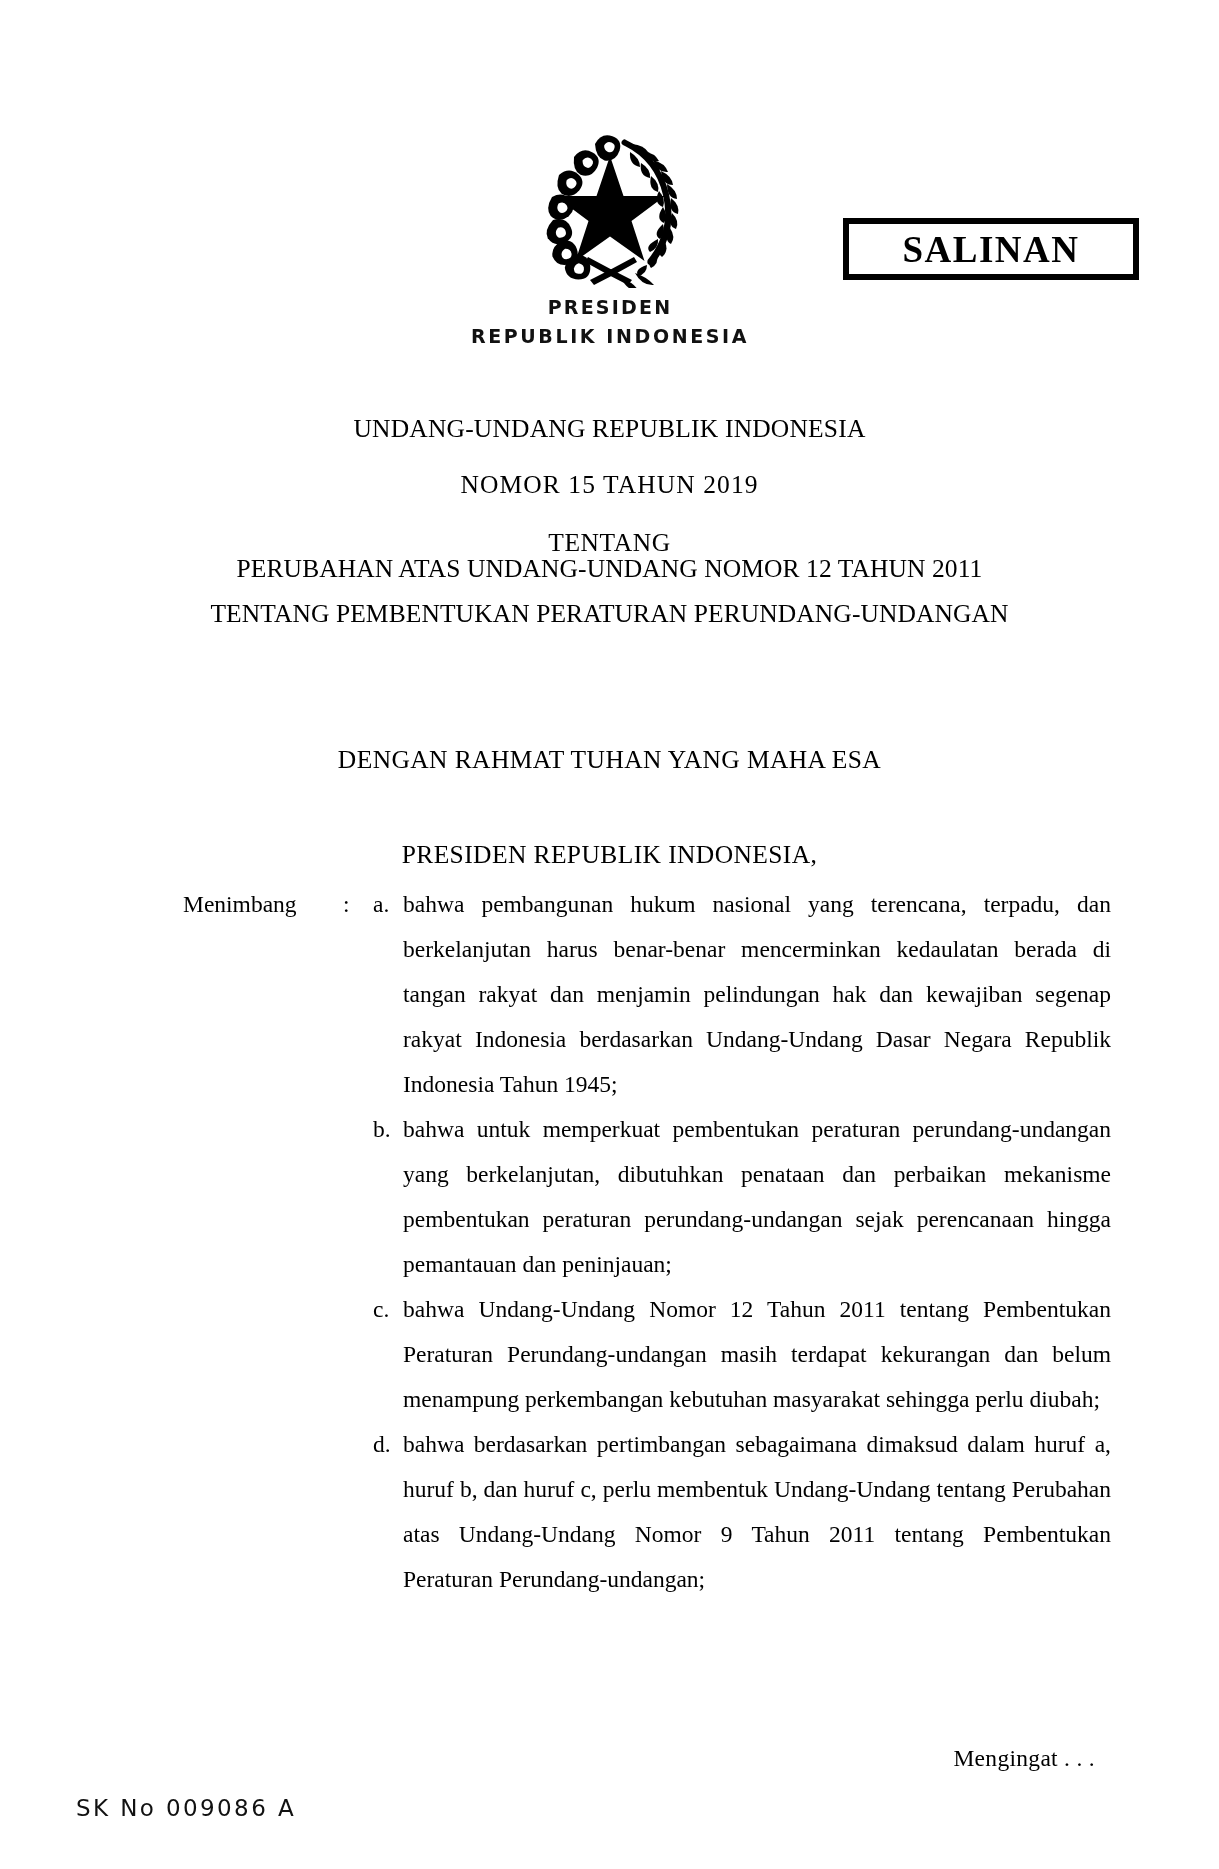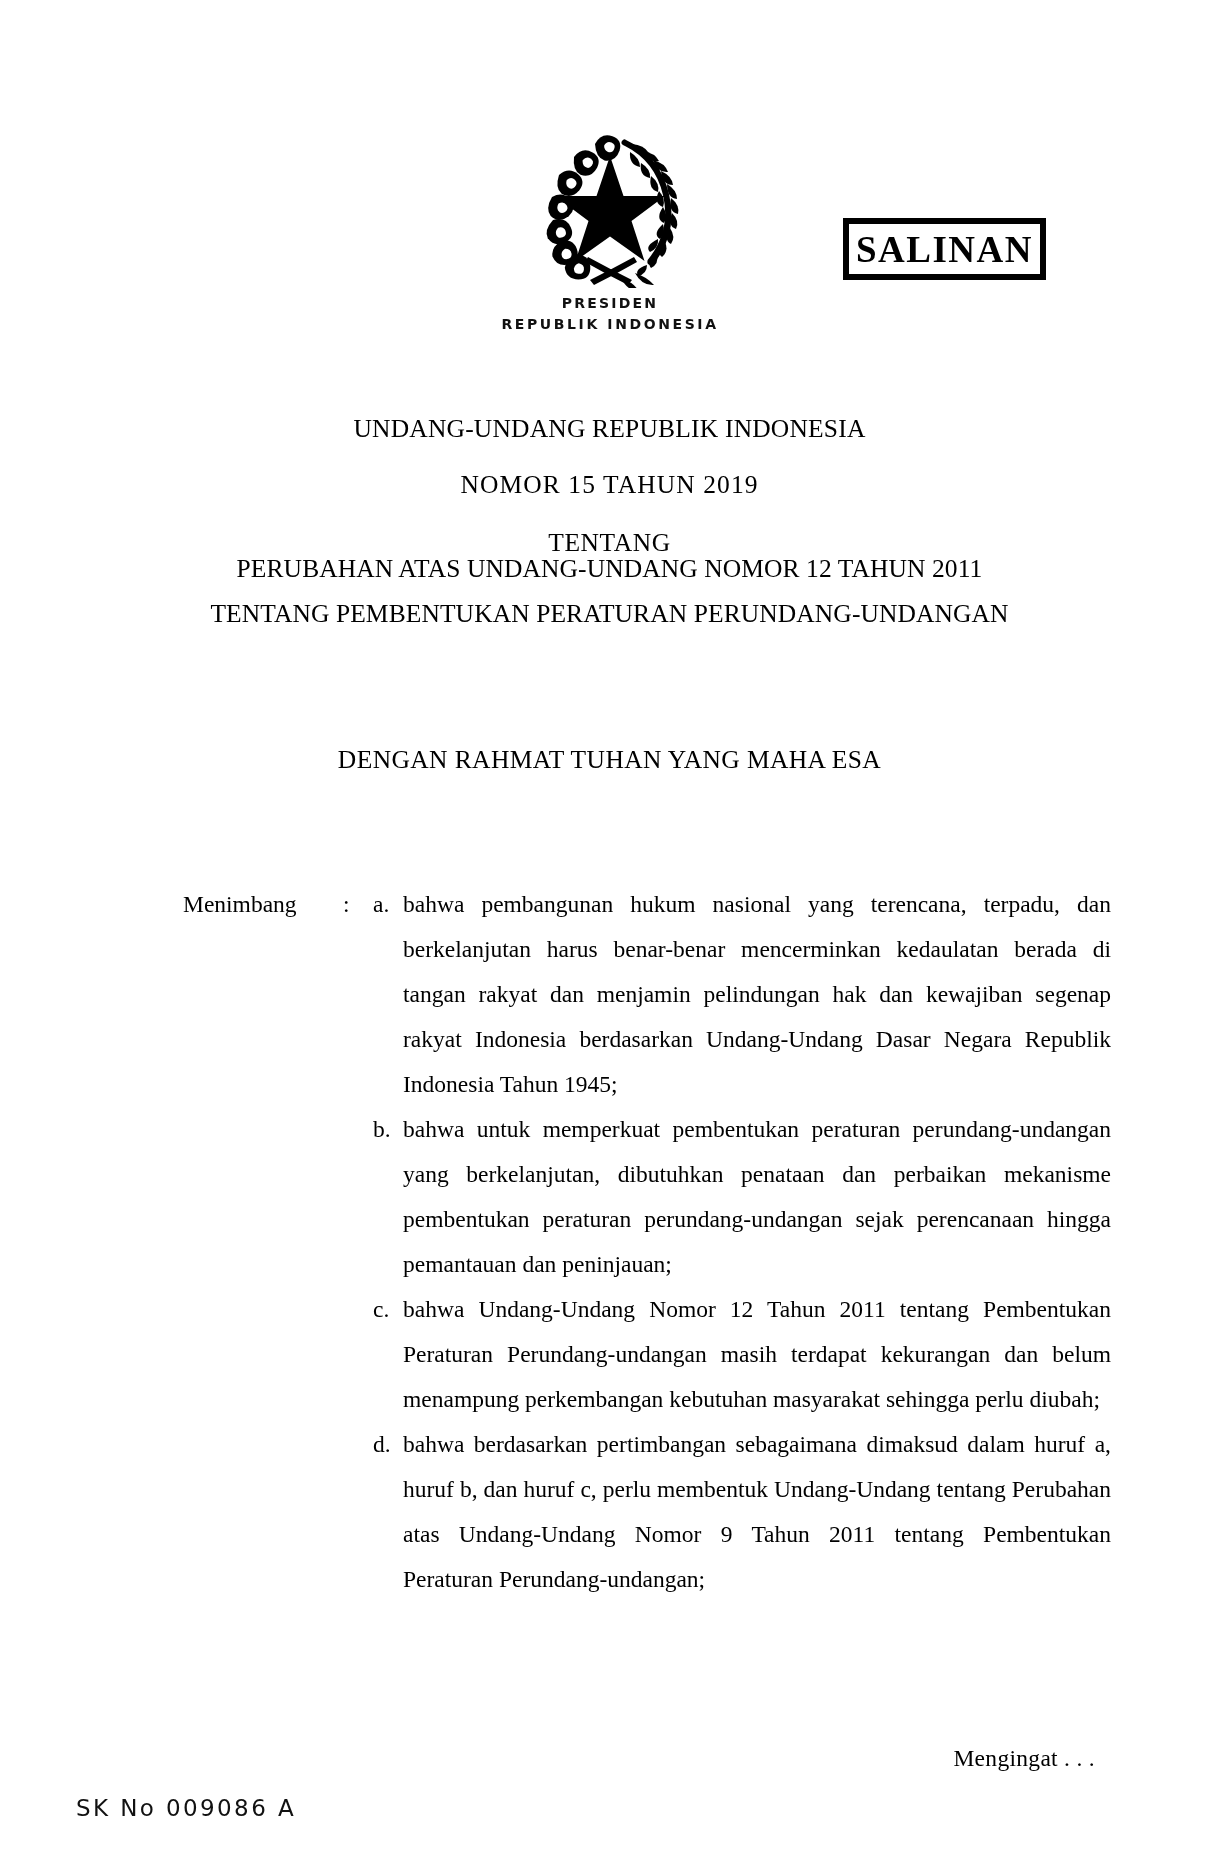--- a/index.html
+++ b/index.html
@@ -33,21 +33,21 @@
     top: 0;
     width: 176px;
     height: 170px;
   }
   .emblem svg { display: block; width: 176px; height: 170px; }
 
   .salinan-stamp {
     position: absolute;
     left: 843px;
     top: 100px;
-    width: 203px;
+    width: 296px;
     height: 62px;
     border: 6px solid #000;
     box-sizing: border-box;
     display: flex;
     align-items: center;
     justify-content: center;
     background: #fff;
   }
   .salinan-stamp span {
     font-family: "Liberation Serif", "DejaVu Serif", serif;
@@ -57,21 +57,21 @@
     line-height: 1;
   }
 
   .emblem-caption {
     position: absolute;
     left: 380px;
     top: 175px;
     width: 460px;
     text-align: center;
     font-family: "DejaVu Sans", "Liberation Sans", sans-serif;
-    font-size: 14px;
+    font-size: 19px;
     font-weight: 600;
     letter-spacing: 2.2px;
     line-height: 1.5;
     color: #111;
   }
   .emblem-caption .line2 { letter-spacing: 2.6px; }
 
   
   .title-block {
     position: absolute;
@@ -256,20 +256,21 @@
 
   </div>
 
   <div class="title-block">
     <div class="title-line t-undang">UNDANG-UNDANG REPUBLIK INDONESIA</div>
     <div class="title-line t-nomor">NOMOR 15 TAHUN 2019</div>
     <div class="title-line t-tentang">TENTANG</div>
     <div class="title-line t-peruba">PERUBAHAN ATAS UNDANG-UNDANG NOMOR 12 TAHUN 2011</div>
     <div class="title-line t-tentang2">TENTANG PEMBENTUKAN PERATURAN PERUNDANG-UNDANGAN</div>
     <div class="title-line t-dengan">DENGAN RAHMAT TUHAN YANG MAHA ESA</div>
+    <div class="title-line t-presiden">PRESIDEN REPUBLIK INDONESIA,</div>
   </div>
 
   <div class="considering">
     <div class="clause-row">
       <div class="clause-label">Menimbang</div>
       <div class="clause-colon">:</div>
       <div class="clause-list">
 
         <div class="clause-item">
           <div class="clause-marker">a.</div>

